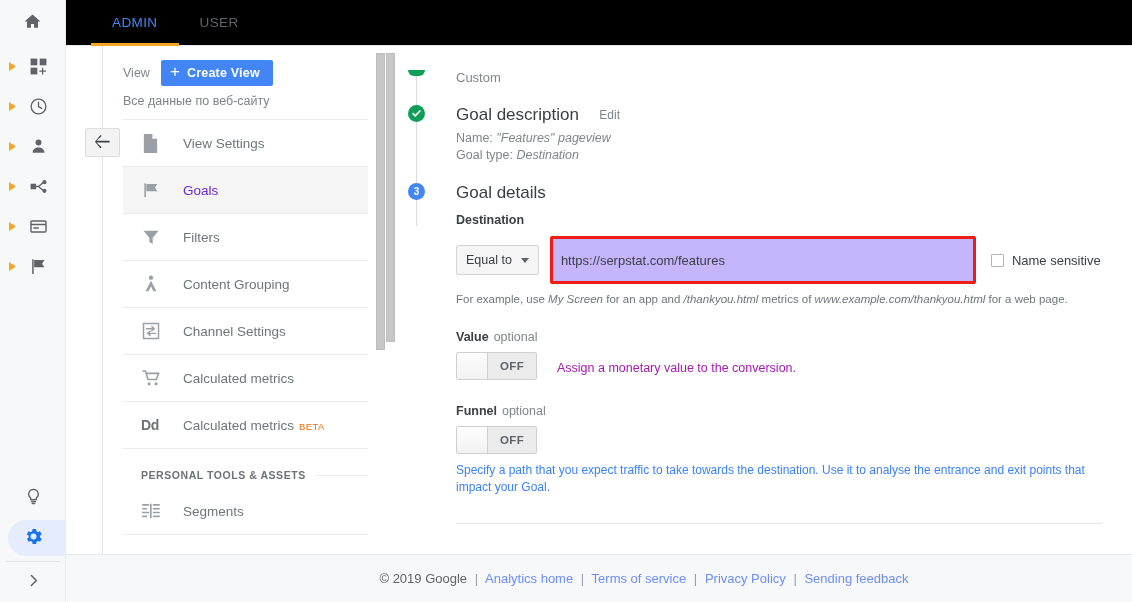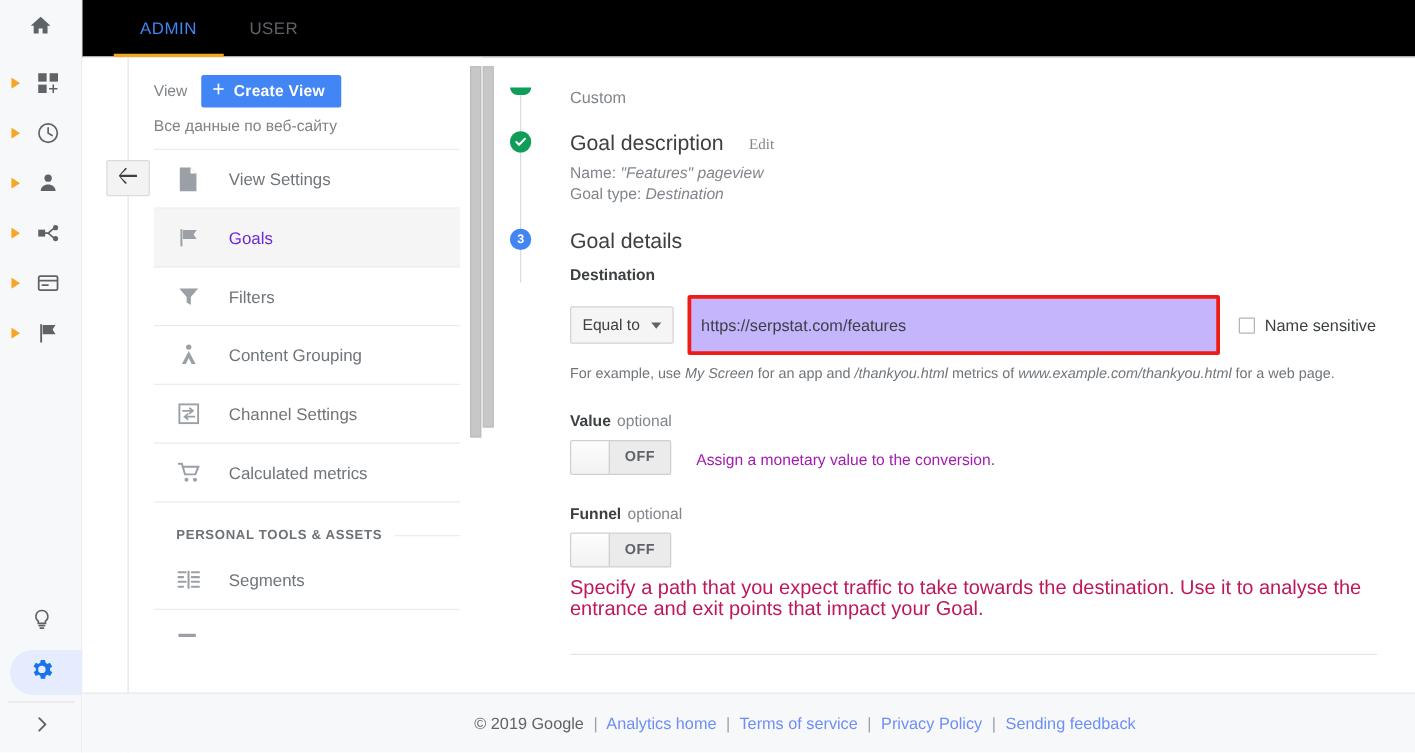--- a/index.html
+++ b/index.html
@@ -269,21 +269,20 @@
     font-size: 17px;
     color: #3c4043;
     display: inline-block;
     vertical-align: middle;
   }
   .edit-link {
     font-size: 12px; color: #80868b;
     margin-left: 16px; cursor: pointer;
     vertical-align: middle;
     display: inline-block;
-    font-family: Liberation Serif, serif;
   }
   .step-sub {
     font-size: 12.5px; color: #80868b;
     line-height: 17px;
     margin-top: 5px;
   }
   .step-sub i { font-style: italic; }
 
   .custom-txt {
     font-size: 13px; color: #80868b;
@@ -382,21 +381,21 @@
     color: #5f6368;
     letter-spacing: .4px;
   }
   .toggle-row { display: flex; align-items: center; }
   .toggle-desc {
     font-size: 12.5px; color: #a21caf;
     margin-left: 20px; margin-top: 12px;
   }
 
   .para {
-    font-size: 16px; color: #be185d;
+    font-size: 12px; color: #3b82f6;
     line-height: 17px;
     margin-top: 8px;
     max-width: 646px;
   }
 
   .hr { height: 1px; background: #e6e6e6; margin-top: 27px; width: 646px; }
 
   .verify-row { display: flex; align-items: baseline; margin-top: 17px; }
   .verify-link {
     font-size: 13.5px; color: #4285f4; cursor: pointer;
@@ -661,20 +660,28 @@
                     <path fill="none" stroke="#9aa0a6" stroke-width="1.9" stroke-linecap="round" d="M1.8 3.6h3l3 10.2h10l2.8-7.4H6.2"></path>
                     <circle cx="9.2" cy="19" r="1.9" fill="#9aa0a6"></circle>
                     <circle cx="17.4" cy="19" r="1.9" fill="#9aa0a6"></circle>
                   </svg>
               </span>
               <span class="nav-txt">
                 <span>Calculated metrics</span>
               </span>
             </div>
 
+            <div class="nav-item">
+              <span class="nav-ico">
+                <span class="dd">Dd</span>
+              </span>
+              <span class="nav-txt">
+                <span>Calculated metrics</span><span class="beta">BETA</span>
+              </span>
+            </div>
 
             <div class="nav-section">
               <span class="sec-t">PERSONAL TOOLS &amp; ASSETS</span>
               <span class="sec-l"></span>
             </div>
 
             <div class="nav-item">
               <span class="nav-ico">
                 <svg width="20" height="18" viewBox="0 0 24 22">
                   <path stroke="#9aa0a6" stroke-width="2" stroke-linecap="round" d="M2 3.5h7M2 8.2h4.5M2 12.8h7M2 17.5h4.5M15 3.5h7M15 8.2h7M15 12.8h7M15 17.5h7"></path>

